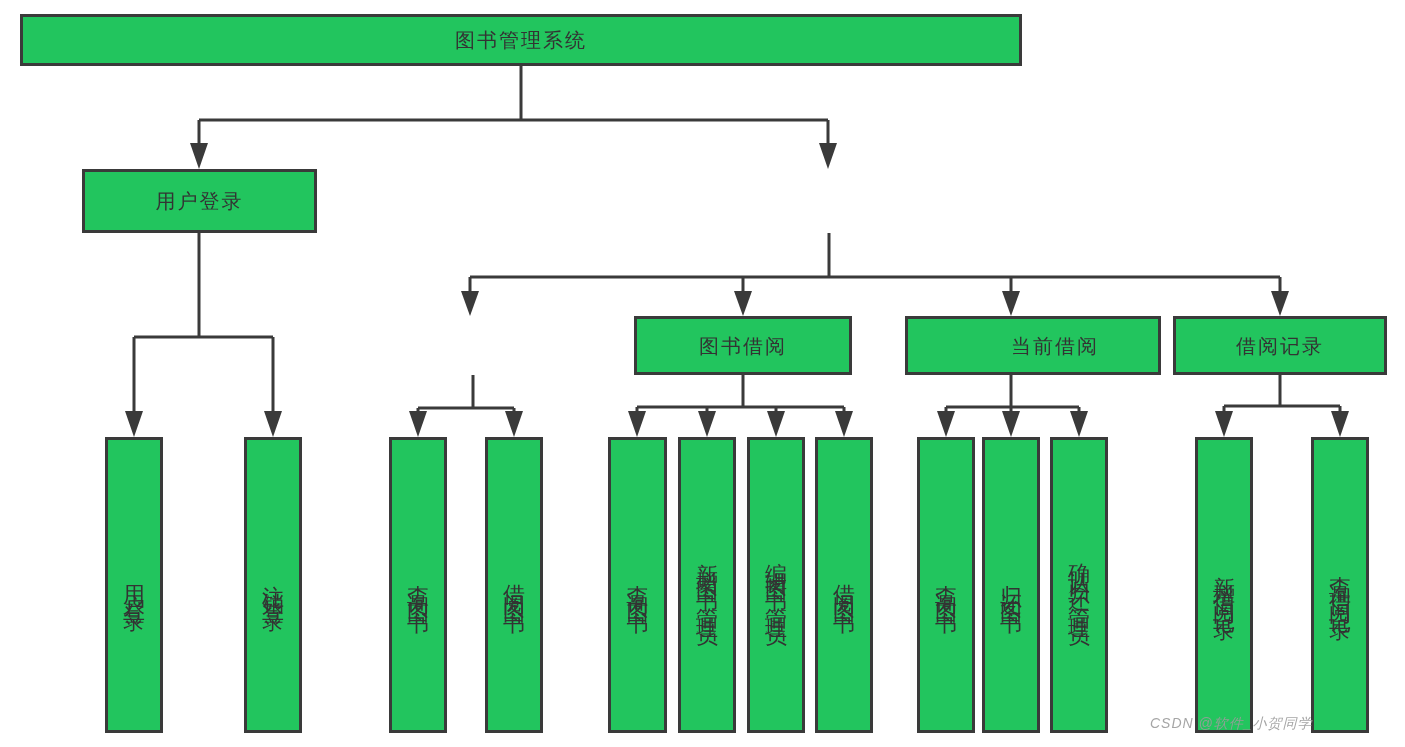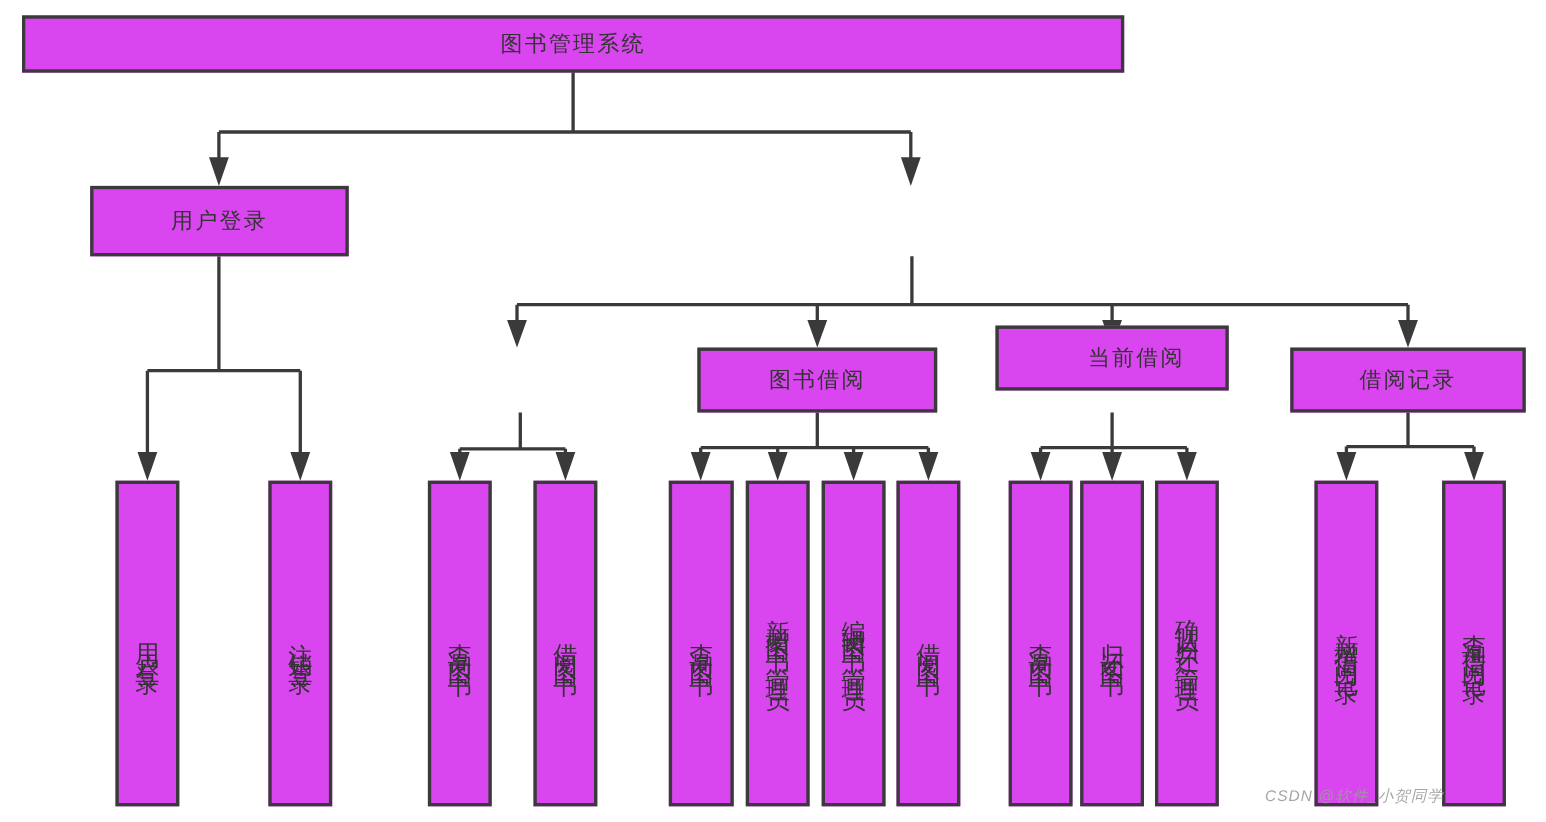--- a/index.html
+++ b/index.html
@@ -19,21 +19,21 @@
     position: absolute;
     left: 0; top: 0;
     width: 1405px;
     height: 747px;
     pointer-events: none;
   }
   .node {
     position: absolute;
     box-sizing: border-box;
     border: 3px solid #3a3a3a;
-    background: #d946ef;
+    background: #22c55e;
     display: flex;
     align-items: center;
     justify-content: center;
     color: #333333;
   }
   .hnode span {
     font-size: 20px;
     letter-spacing: 2px;
     white-space: nowrap;
     line-height: 1;
@@ -45,21 +45,21 @@
     letter-spacing: 9px;
     line-height: 1;
     white-space: nowrap;
   }
   
   #n-root        { left: 20px;   top: 14px;  width: 1002px; height: 52px; }
   #n-login       { left: 82px;   top: 169px; width: 235px;  height: 64px; }
   #n-mgmt        { left: 712px;  top: 169px; width: 235px;  height: 64px; }
   #n-l3-rec      { left: 364px;  top: 316px; width: 218px;  height: 59px; }
   #n-l3-borrow   { left: 634px;  top: 316px; width: 218px;  height: 59px; }
-  #n-l3-current  { left: 905px;  top: 296px; width: 212px;  height: 59px; padding-left: 44px; }
+  #n-l3-current  { left: 905px;  top: 316px; width: 256px;  height: 59px; padding-left: 44px; }
   #n-l3-record   { left: 1173px; top: 316px; width: 214px;  height: 59px; }
   .leaf          { top: 437px; height: 296px; width: 58px; }
   #n-a1 { left: 105px; }
   #n-a2 { left: 244px; }
   #n-b1 { left: 389px; }
   #n-b2 { left: 485px; }
   #n-c1 { left: 608px; width: 59px; }
   #n-c2 { left: 678px; }
   #n-c3 { left: 747px; }
   #n-c4 { left: 815px; }

